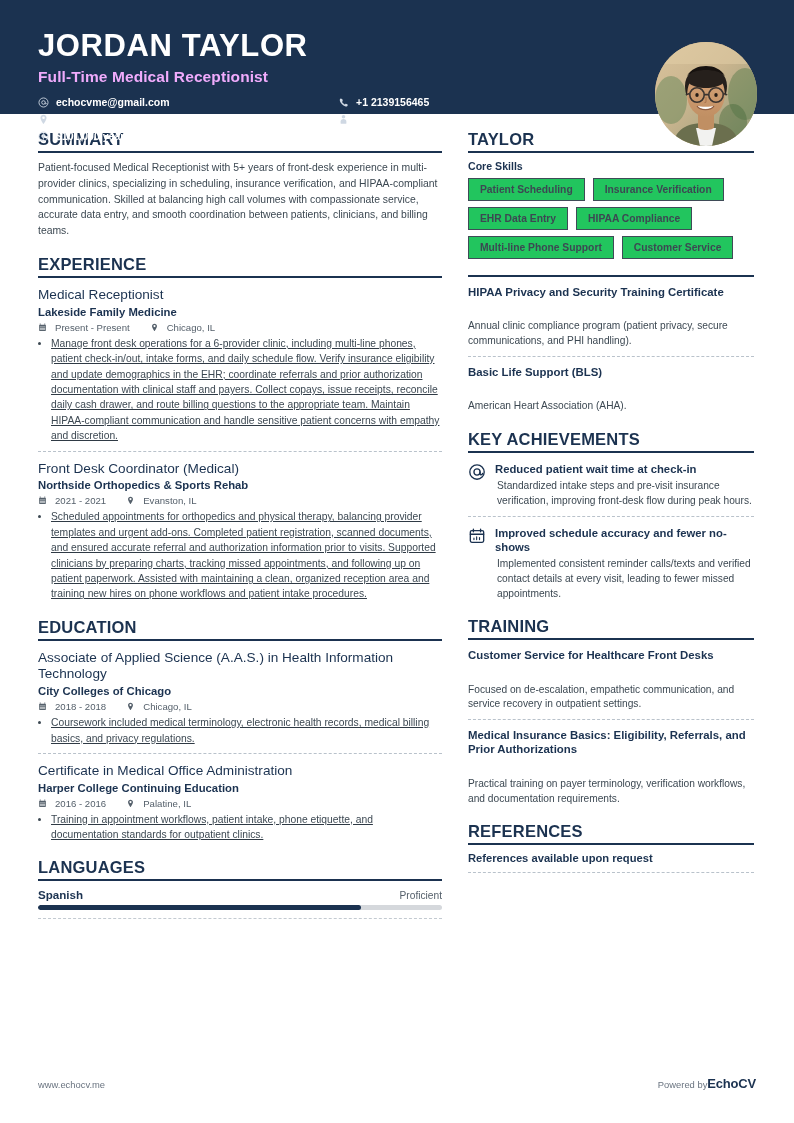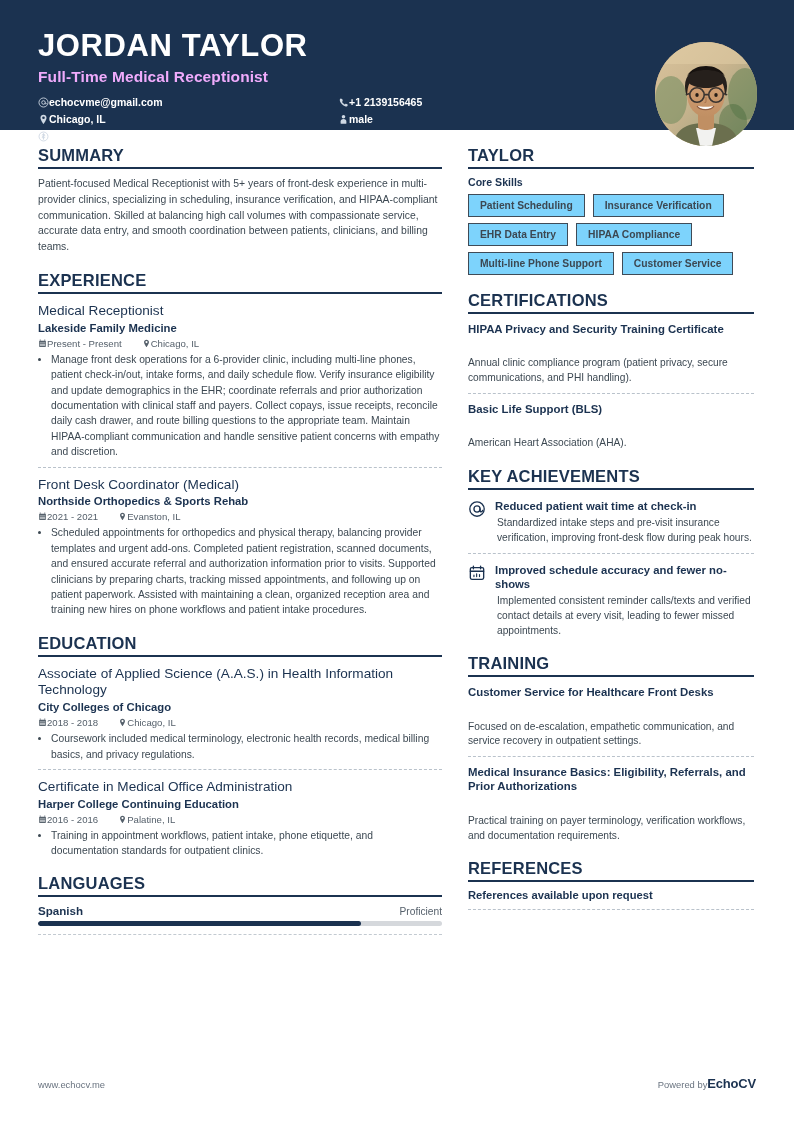--- a/index.html
+++ b/index.html
@@ -8,21 +8,21 @@
     height: 1123px;
     background: #ffffff;
     font-family: "Liberation Sans", sans-serif;
     color: #2f3a45;
   }
   .page { position: relative; width: 794px; height: 1123px; background: #fff; overflow: hidden; }
 
   
   .header {
     background: #1b3250;
-    height: 130px;
+    height: 114px;
     padding: 30px 38px 0 38px;
     position: relative;
   }
   .hdr-name {
     color: #ffffff;
     font-size: 31px;
     font-weight: bold;
     letter-spacing: 0.6px;
     line-height: 1.05;
   }
@@ -36,20 +36,21 @@
   .contact-grid {
     margin-top: 11px;
     display: grid;
     grid-template-columns: 300px auto;
     row-gap: 6px;
     max-width: 560px;
   }
   .contact-item {
     display: flex;
     align-items: center;
+    gap: 7px;
     color: #ffffff;
     font-size: 10.5px;
     font-weight: bold;
     line-height: 1;
   }
   .contact-item .ic { width: 11px; height: 11px; display: inline-flex; align-items: center; justify-content: center; flex: 0 0 11px; }
   .contact-item .ic svg { display: block; }
 
   .avatar {
     position: absolute;
@@ -108,24 +109,24 @@
     margin-top: 2px;
   }
   .meta {
     display: flex;
     align-items: center;
     gap: 6px;
     margin-top: 4px;
     font-size: 9.6px;
     color: #55606b;
   }
-  .meta .grp { display: flex; align-items: center; gap: 0; }
+  .meta .grp { display: flex; align-items: center; gap: 8px; }
   .meta .grp + .grp { margin-left: 14px; }
   .meta .ic { width: 9px; height: 9px; display: inline-flex; align-items: center; justify-content: center; }
-  .bullets { margin-top: 3px; padding-left: 13px; }
+  .bullets { margin-top: 3px; padding-left: 13px; text-decoration: underline; }
   .bullets li {
     font-size: 10.3px;
     line-height: 1.5;
     color: #3c4852;
     list-style: disc;
   }
   .bullets li::marker { color: #3c4852; font-size: 10px; }
 
   
   .lang-row { display: flex; gap: 14px; }
@@ -135,21 +136,21 @@
   .lang-level { color: #55606b; font-size: 10.2px; }
   .lang-track { margin-top: 4px; height: 5px; border-radius: 3px; background: #d5d8dc; overflow: hidden; }
   .lang-fill { height: 100%; border-radius: 3px; background: #1b3250; }
   .lang-under { border-bottom: 1px dashed #c3cad1; margin-top: 8px; }
 
   
   .subhead { color: #1b3250; font-size: 10.6px; font-weight: bold; margin-bottom: 6px; }
   .tags { display: flex; flex-wrap: wrap; gap: 6px 8px; }
   .tag {
     border: 1px solid #3f4b57;
-    background: #7dd3fc;
+    background: #22c55e;
     color: #3c4852;
     font-size: 10.3px;
     font-weight: bold;
     padding: 5px 11px 5px 11px;
     white-space: nowrap;
   }
 
   
   .r-entry { padding-top: 1px; }
   .r-title { color: #1b3250; font-size: 11.4px; font-weight: bold; line-height: 1.24; }
@@ -452,21 +453,20 @@
           <span class="tag">Patient Scheduling</span>
           <span class="tag">Insurance Verification</span>
           <span class="tag">EHR Data Entry</span>
           <span class="tag">HIPAA Compliance</span>
           <span class="tag">Multi-line Phone Support</span>
           <span class="tag">Customer Service</span>
         </div>
       </div>
 
       <div class="section sec-gap">
-        <div class="sec-title">CERTIFICATIONS</div>
         <div class="sec-rule"></div>
         <div class="r-entry">
           <div class="r-title">HIPAA Privacy and Security Training Certificate</div>
           <div class="r-desc">Annual clinic compliance program (patient privacy, secure communications, and PHI handling).</div>
         </div>
         <div class="r-div"></div>
         <div class="r-entry">
           <div class="r-title">Basic Life Support (BLS)</div>
           <div class="r-desc">American Heart Association (AHA).</div>
         </div>

